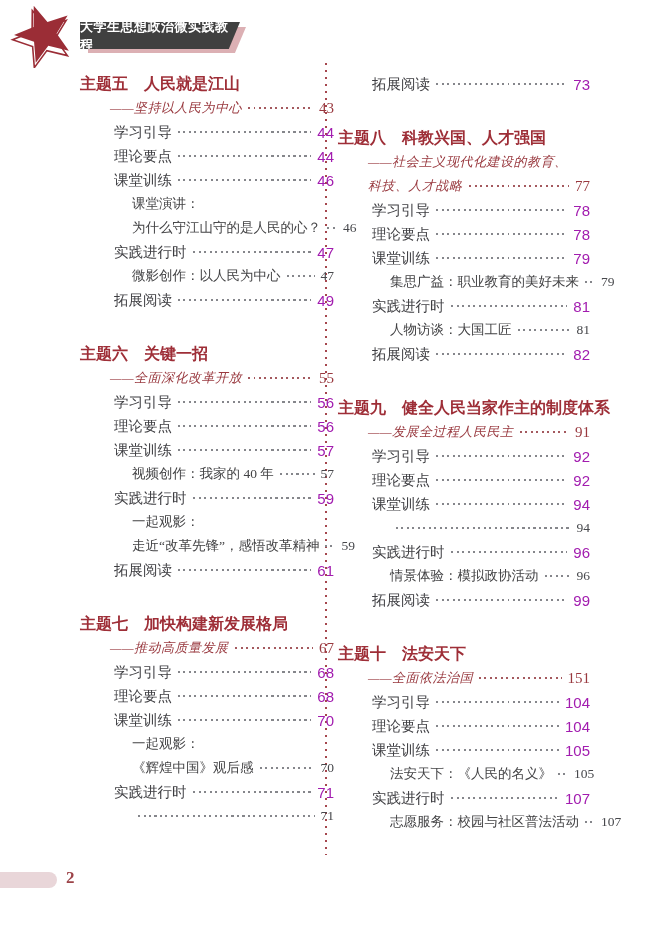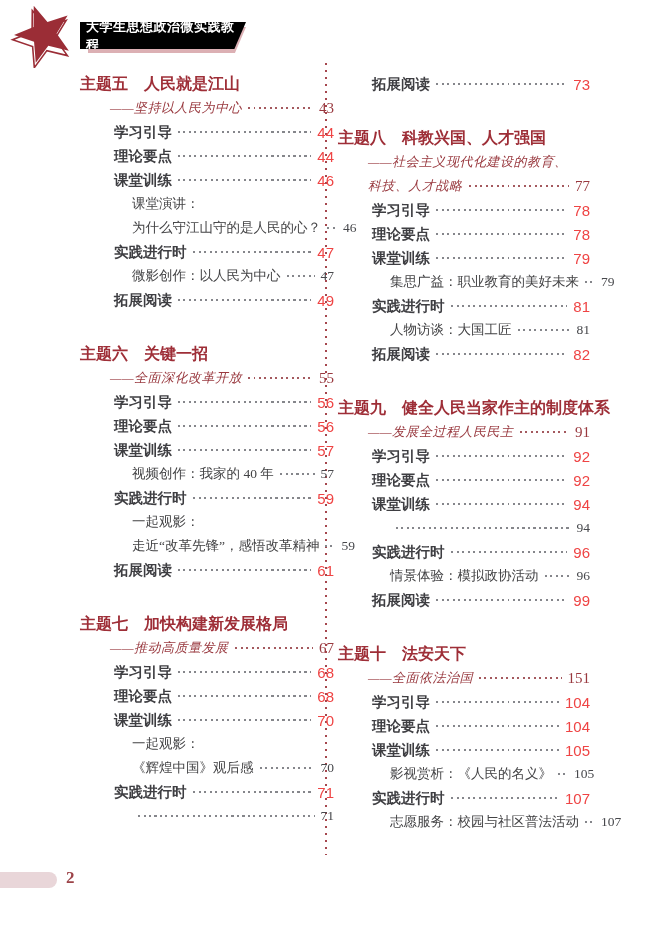--- a/index.html
+++ b/index.html
@@ -10,24 +10,24 @@
   
   .hdr{position:absolute;left:0;top:0;width:664px;height:70px;}
   .star-svg{position:absolute;left:6px;top:2px;}
   .banner-shadow{
     position:absolute;left:88px;top:27px;width:158px;height:26px;
     background:#dcb0b4;
     clip-path:polygon(0 0,100% 0,93% 100%,0 100%);
   }
   .banner{
     position:absolute;left:80px;top:22px;width:160px;height:27px;
-    background:#000000;color:#ffffff;
+    background:#404040;color:#ffffff;
     clip-path:polygon(0 0,100% 0,93% 100%,0 100%);
     display:flex;align-items:center;justify-content:center;
-    font-size:13px;font-weight:bold;letter-spacing:.5px;padding-left:6px;
+    font-size:13px;font-weight:bold;letter-spacing:.5px;
   }
   
   .divider{
     position:absolute;left:325px;top:63px;width:2px;height:792px;
     background-image:repeating-linear-gradient(to bottom,#a5464d 0 2px,transparent 2px 7px);
   }
   
   .toc-col{position:absolute;top:72px;display:flex;flex-direction:column;}
   #col-left{left:80px;width:254px;}
   #col-right{left:338px;width:252px;}
@@ -40,22 +40,22 @@
   .row.subtitle .txt,.row.subtitle2 .txt{
     color:#99393f;font-size:13px;font-style:italic;
     font-family:"Liberation Serif",serif;letter-spacing:.5px;
   }
   .row.subtitle .pg,.row.subtitle2 .pg{
     color:#99393f;font-family:"Liberation Serif",serif;font-size:15px;
   }
   .row.subtitle .dots,.row.subtitle2 .dots{color:#a4595e;}
   .row.subtitle,.row.subtitle2{margin-left:30px;}
   .row.item{margin-left:34px;}
-  .row.item .txt{color:#3e3e42;font-weight:bold;font-size:14.5px;}
-  .row.item .pg{color:#ef4444;font-size:15px;}
+  .row.item .txt{color:#3e3e42;font-weight:normal;font-size:14.5px;}
+  .row.item .pg{color:#a21caf;font-size:15px;}
   .row.item .dots{color:#85868b;}
   .row.sub{margin-left:52px;}
   .row.sub .txt{color:#434345;font-size:13.5px;font-family:"Liberation Serif",serif;}
   .row.sub .pg{color:#47484c;font-size:13.5px;font-family:"Liberation Serif",serif;}
   .row.sub .dots{color:#85868b;}
   .dots{
     flex:1 1 auto;height:2px;margin:0 6px;min-width:10px;
     background-image:repeating-linear-gradient(to right,currentColor 0 2px,transparent 2px 5.5px);
   }
   .pg{flex:0 0 auto;}
@@ -337,21 +337,21 @@
       <span class="txt">理论要点</span>
       <span class="dots"></span>
       <span class="pg">104</span>
     </div>
     <div class="row item">
       <span class="txt">课堂训练</span>
       <span class="dots"></span>
       <span class="pg">105</span>
     </div>
     <div class="row sub">
-      <span class="txt">影视赏析：《人民的名义》</span>
+      <span class="txt">法安天下：《人民的名义》</span>
       <span class="dots"></span>
       <span class="pg">105</span>
     </div>
     <div class="row item">
       <span class="txt">实践进行时</span>
       <span class="dots"></span>
       <span class="pg">107</span>
     </div>
     <div class="row sub">
       <span class="txt">志愿服务：校园与社区普法活动</span>

